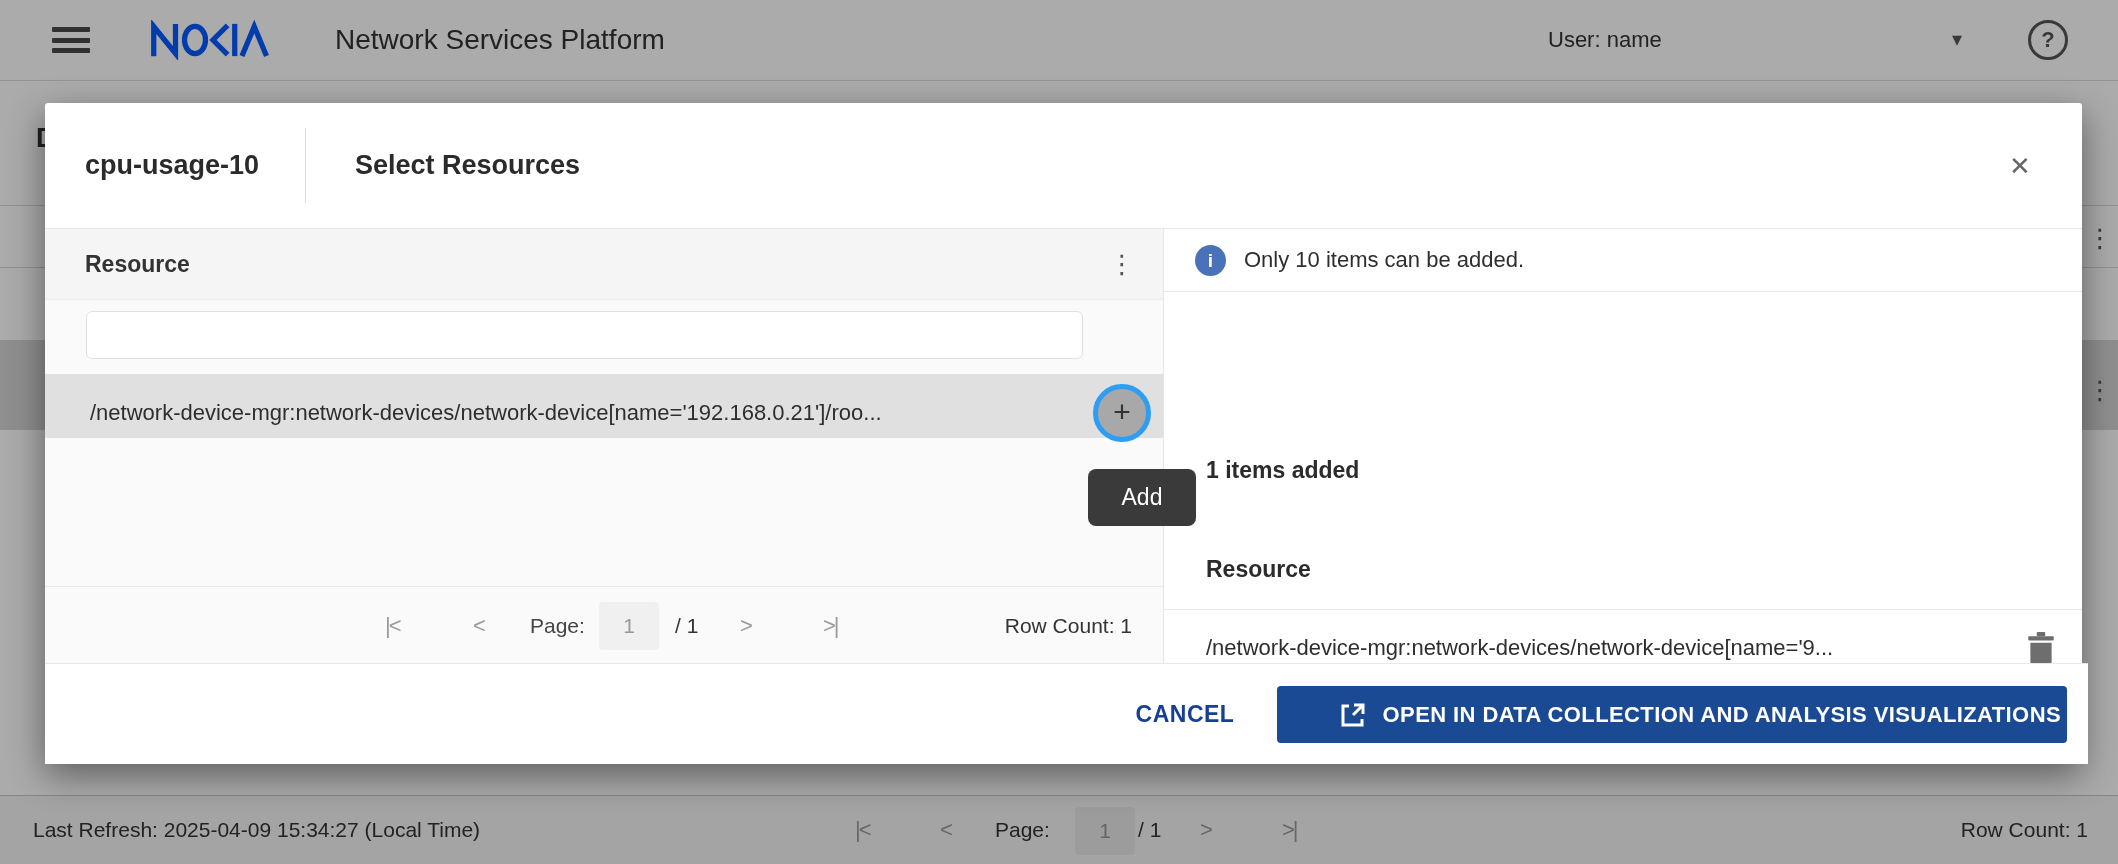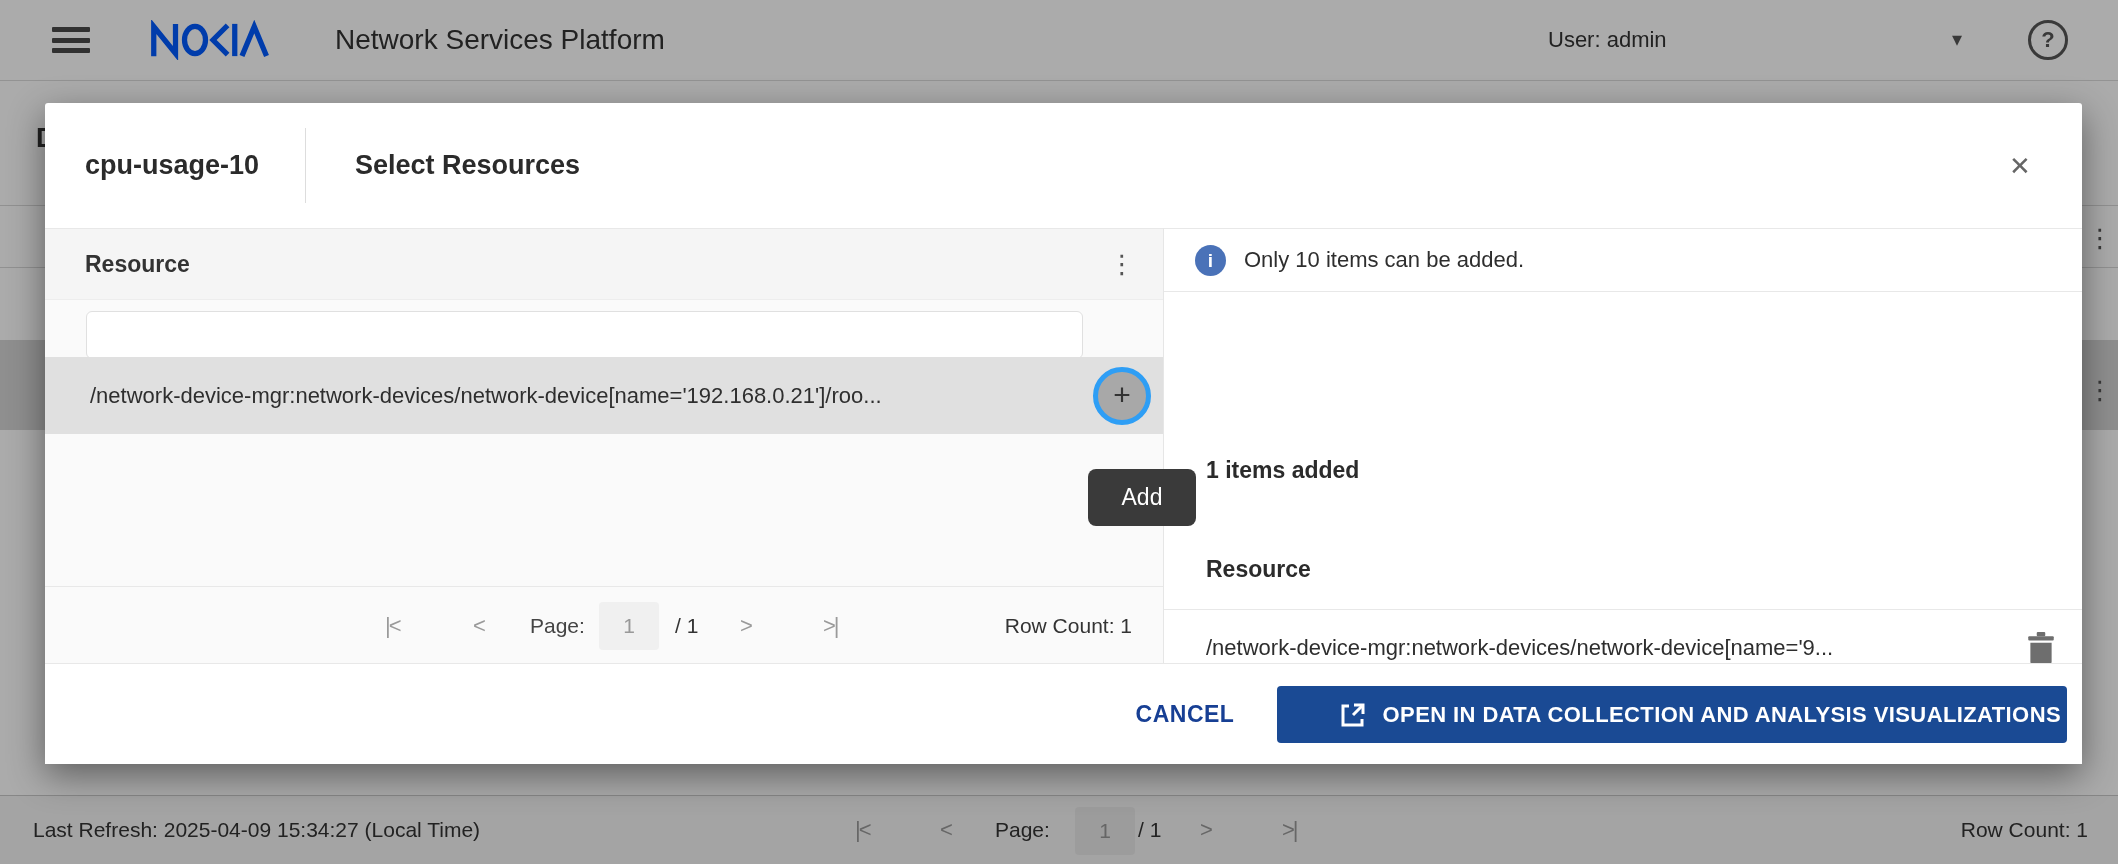--- a/index.html
+++ b/index.html
@@ -37,21 +37,21 @@
   .m-subtitle{left:298px;top:0;height:125px;line-height:125px;font-size:27px;font-weight:bold;color:#2b2b2b;margin-left:12px;}
   .m-close{left:1952px;top:40px;width:46px;height:46px;text-align:center;line-height:46px;
            font-size:26px;color:#666;cursor:pointer;}
 
   .left-panel{left:0;top:125px;width:1118px;height:435px;background:#fafafa;border-top:1px solid #e8e8e8;}
   .lp-header{left:0;top:0;width:1118px;height:70px;background:#f5f5f5;border-bottom:1px solid #ededed;}
   .lp-col{left:40px;top:0;height:70px;line-height:70px;font-size:23px;font-weight:bold;color:#333;}
   .lp-kebab{left:1056px;top:0;width:42px;height:70px;text-align:center;line-height:70px;font-size:26px;color:#555;cursor:pointer;}
   .lp-search{left:41px;top:82px;width:967px;height:46px;background:#fff;border:1px solid #e0e0e0;border-radius:6px;
              font-size:21px;padding:0 14px;font-family:inherit;color:#333;}
-  .lp-row{left:0;top:128px;width:1118px;height:77px;background:var(--row-selected);cursor:pointer;}
+  .lp-row{left:0;top:145px;width:1118px;height:64px;background:var(--row-selected);cursor:pointer;}
   .lp-row-text{left:45px;top:0;height:77px;line-height:77px;font-size:22px;color:#2e2e2e;}
   .add-btn{left:1048px;top:10px;width:58px;height:58px;border-radius:50%;background:#a8a8a8;
            border:5px solid var(--add-ring);box-sizing:border-box;text-align:center;line-height:46px;
            font-size:30px;color:#333;cursor:pointer;}
   .tooltip{left:1043px;top:240px;width:108px;height:57px;background:var(--tooltip-bg);border-radius:8px;
            color:#fff;font-size:23px;text-align:center;line-height:57px;z-index:3;}
   .lp-pager{left:0;top:357px;width:1118px;height:78px;border-top:1px solid #e8e8e8;}
   .lp-pager .pg-first{left:340px;top:0;height:78px;line-height:78px;}
   .lp-pager .pg-prev{left:428px;top:0;height:78px;line-height:78px;}
   .lp-pager .pg-label{left:485px;top:0;height:78px;line-height:78px;font-size:21px;color:#444;}
@@ -68,21 +68,21 @@
   .info-ico{left:31px;top:16px;width:31px;height:31px;border-radius:50%;background:var(--info-icon);
             color:#fff;text-align:center;line-height:31px;font-size:19px;font-weight:bold;font-style:normal;}
   .rp-info-text{left:80px;top:0;height:62px;line-height:62px;font-size:22px;color:#2e2e2e;}
   .rp-added{left:42px;top:228px;font-size:23px;font-weight:bold;color:#2b2b2b;}
   .rp-col{left:42px;top:327px;font-size:23px;font-weight:bold;color:#2b2b2b;}
   .rp-div{left:0;top:380px;width:918px;height:1px;background:#e8e8e8;}
   .rp-row{left:0;top:381px;width:918px;height:76px;border-bottom:1px solid #f0f0f0;}
   .rp-row-text{left:42px;top:0;height:76px;line-height:76px;font-size:22px;color:#2e2e2e;}
   .trash{left:860px;top:22px;width:34px;height:34px;cursor:pointer;}
 
-  .m-footer{left:0;top:560px;width:2037px;height:100px;background:#fff;border-top:1px solid #e8e8e8;}
+  .m-footer{left:0;top:560px;width:2037px;height:100px;background:#fff;border-top:1px solid #e8e8e8;padding-left:6px;}
   .cancel-btn{left:1080px;top:22px;width:120px;height:56px;line-height:56px;text-align:center;
               font-size:23px;font-weight:bold;color:var(--cancel-blue);cursor:pointer;letter-spacing:0.5px;}
   .primary-btn{left:1232px;top:22px;width:790px;height:57px;background:var(--primary-button);border:none;border-radius:4px;
                color:#fff;font-size:22px;font-weight:bold;letter-spacing:0.4px;cursor:pointer;
                display:flex;align-items:center;justify-content:flex-end;gap:16px;font-family:inherit;}
 </style>
 </head>
 <body>
 
 <div class="screen">
@@ -94,21 +94,21 @@
         <div></div>
       </div>
     <svg class="abs logo" viewBox="0 0 160 44" fill="none" stroke="var(--accent-blue)" stroke-width="7" stroke-linecap="square" stroke-linejoin="miter">
       <path d="M5 40 V4 L34 40 V4"></path>
       <ellipse cx="60" cy="22" rx="14" ry="18"></ellipse>
       <path d="M101 5 L84 22 L101 39"></path>
       <path d="M113 4 V40"></path>
       <path d="M124 40 L139 4 L154 40"></path>
     </svg>
     <div class="abs topbar-title">Network Services Platform</div>
-    <div class="abs user-label">User: admin</div>
+    <div class="abs user-label">User: name</div>
     <div class="abs caret">▾</div>
     <div class="abs help-btn">?</div>
   </div>
 
   <div class="abs bg-letter">D</div>
   <div class="abs bg-line" style="top:205px"></div>
   <div class="abs bg-line" style="top:267px"></div>
   <div class="abs bg-selected-row"></div>
   <div class="abs bg-kebab" style="top:212px;height:52px;line-height:52px;">⋮</div>
   <div class="abs bg-kebab" style="top:364px;height:52px;line-height:52px;">⋮</div>

